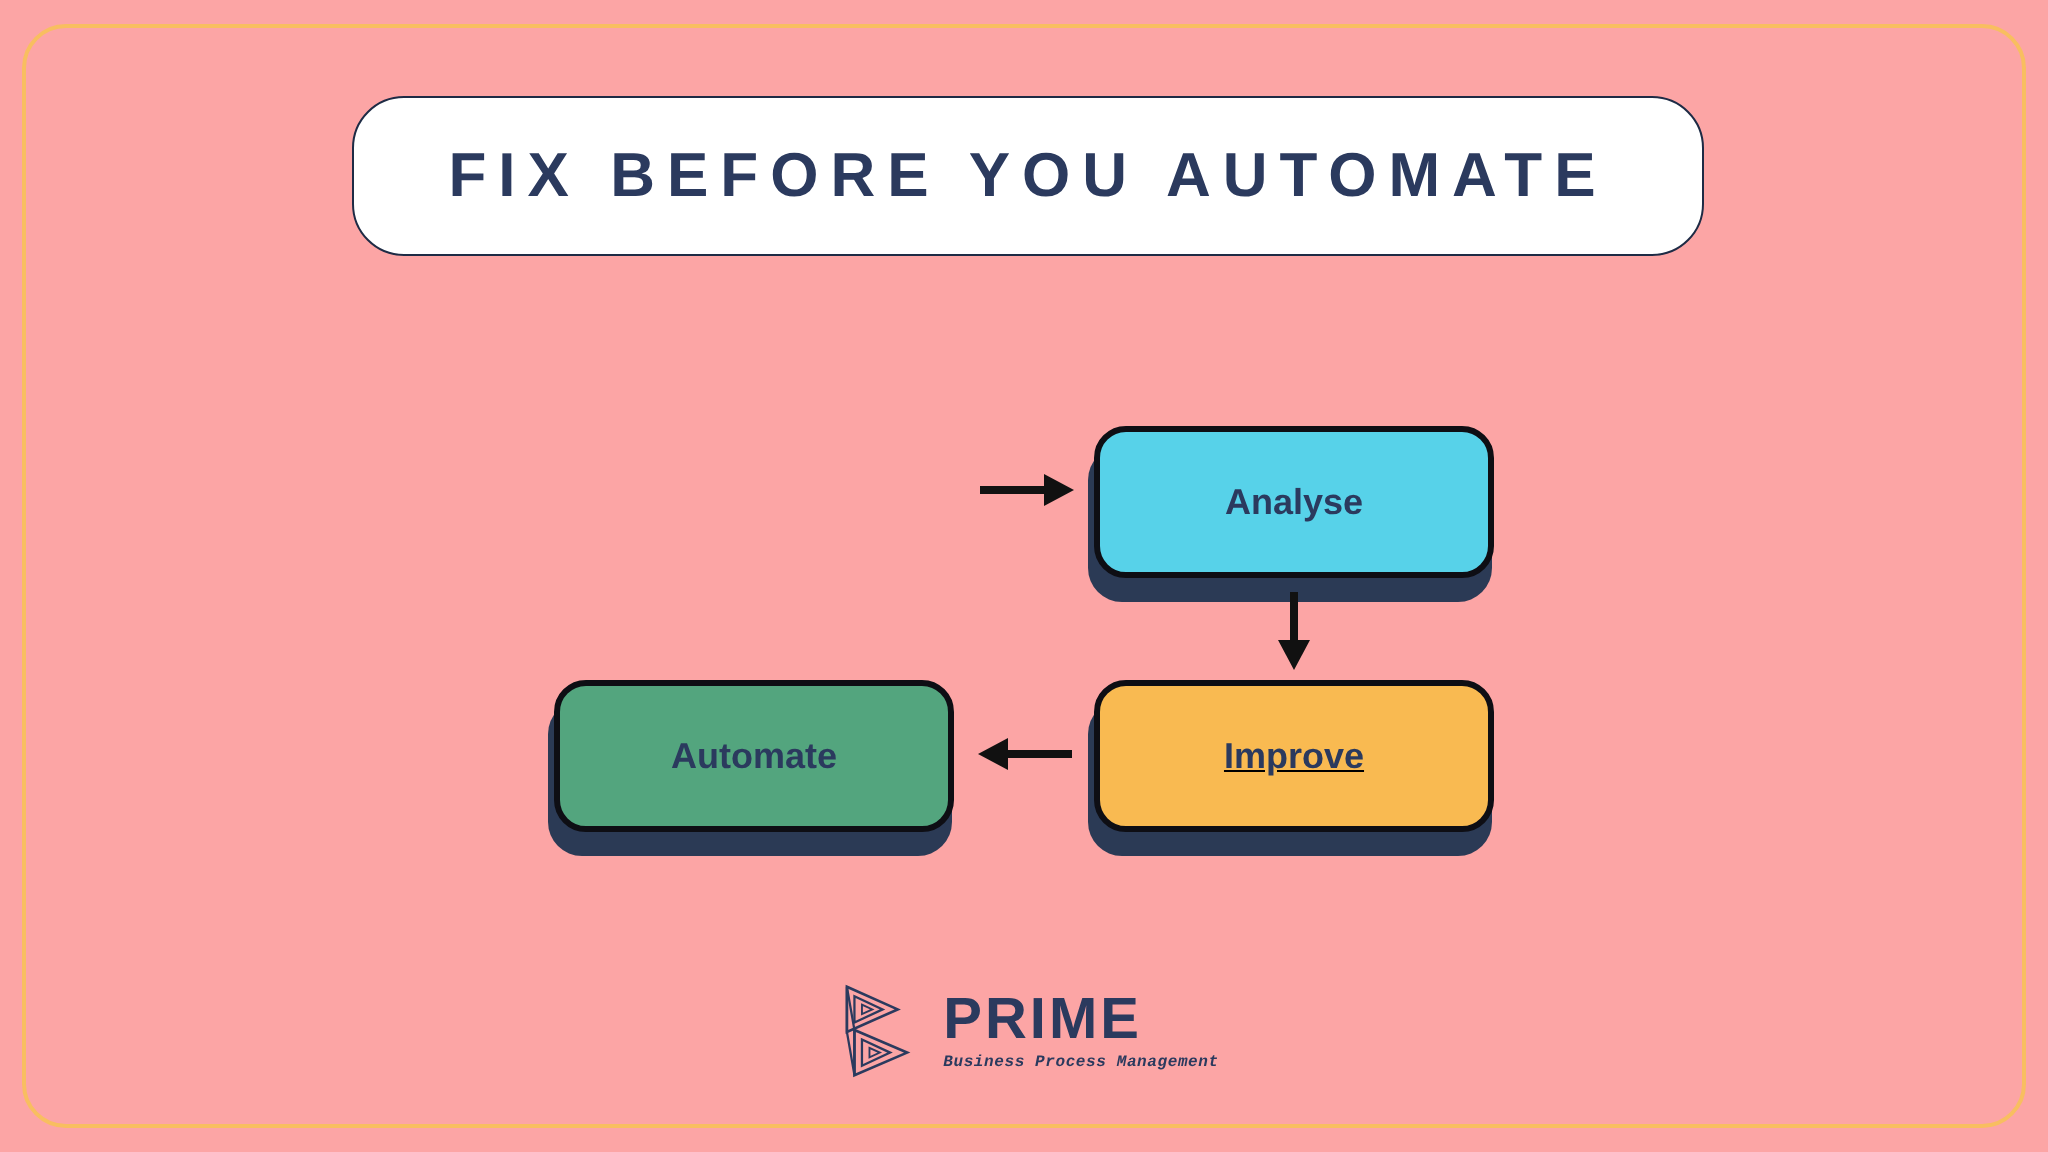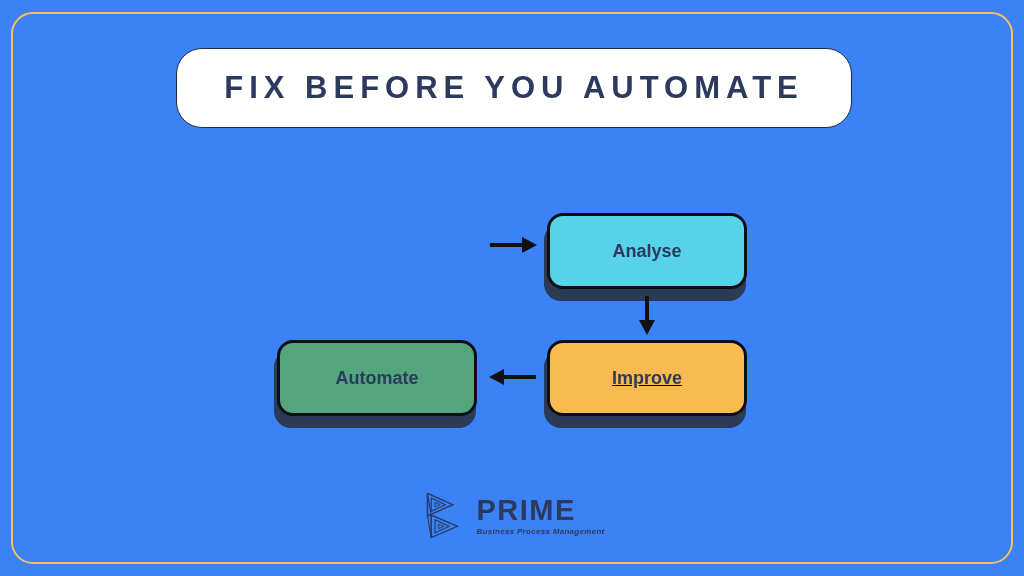--- a/index.html
+++ b/index.html
@@ -3,21 +3,21 @@
 <meta charset="utf-8">
 <style>
   * { margin: 0; padding: 0; box-sizing: border-box; }
   html, body { width: 1024px; height: 576px; background: #ffffff; overflow: hidden; }
   body { font-family: "Liberation Sans", "DejaVu Sans", sans-serif; }
 
   .canvas {
     position: relative;
     width: 1024px;
     height: 576px;
-    background: #3b82f6;
+    background: #fca5a5;
   }
 
   .page-frame {
     position: absolute;
     left: 11px; top: 12px;
     width: 1002px; height: 552px;
     border: 2px solid #F8BE60;
     border-radius: 22px;
     pointer-events: none;
   }
@@ -85,20 +85,21 @@
     color: #2B3A5E;
     line-height: 1.05;
   }
   .logo-tagline {
     font-size: 8px;
     font-weight: bold;
     font-style: italic;
     color: #2B3A5E;
     letter-spacing: 0.3px;
     margin-top: 2px;
+    font-family: Liberation Mono, monospace;
   }
 </style>
 </head>
 <body>
 
 <div class="canvas">
 
   <div class="page-frame"></div>
 
   <div class="title-box">

